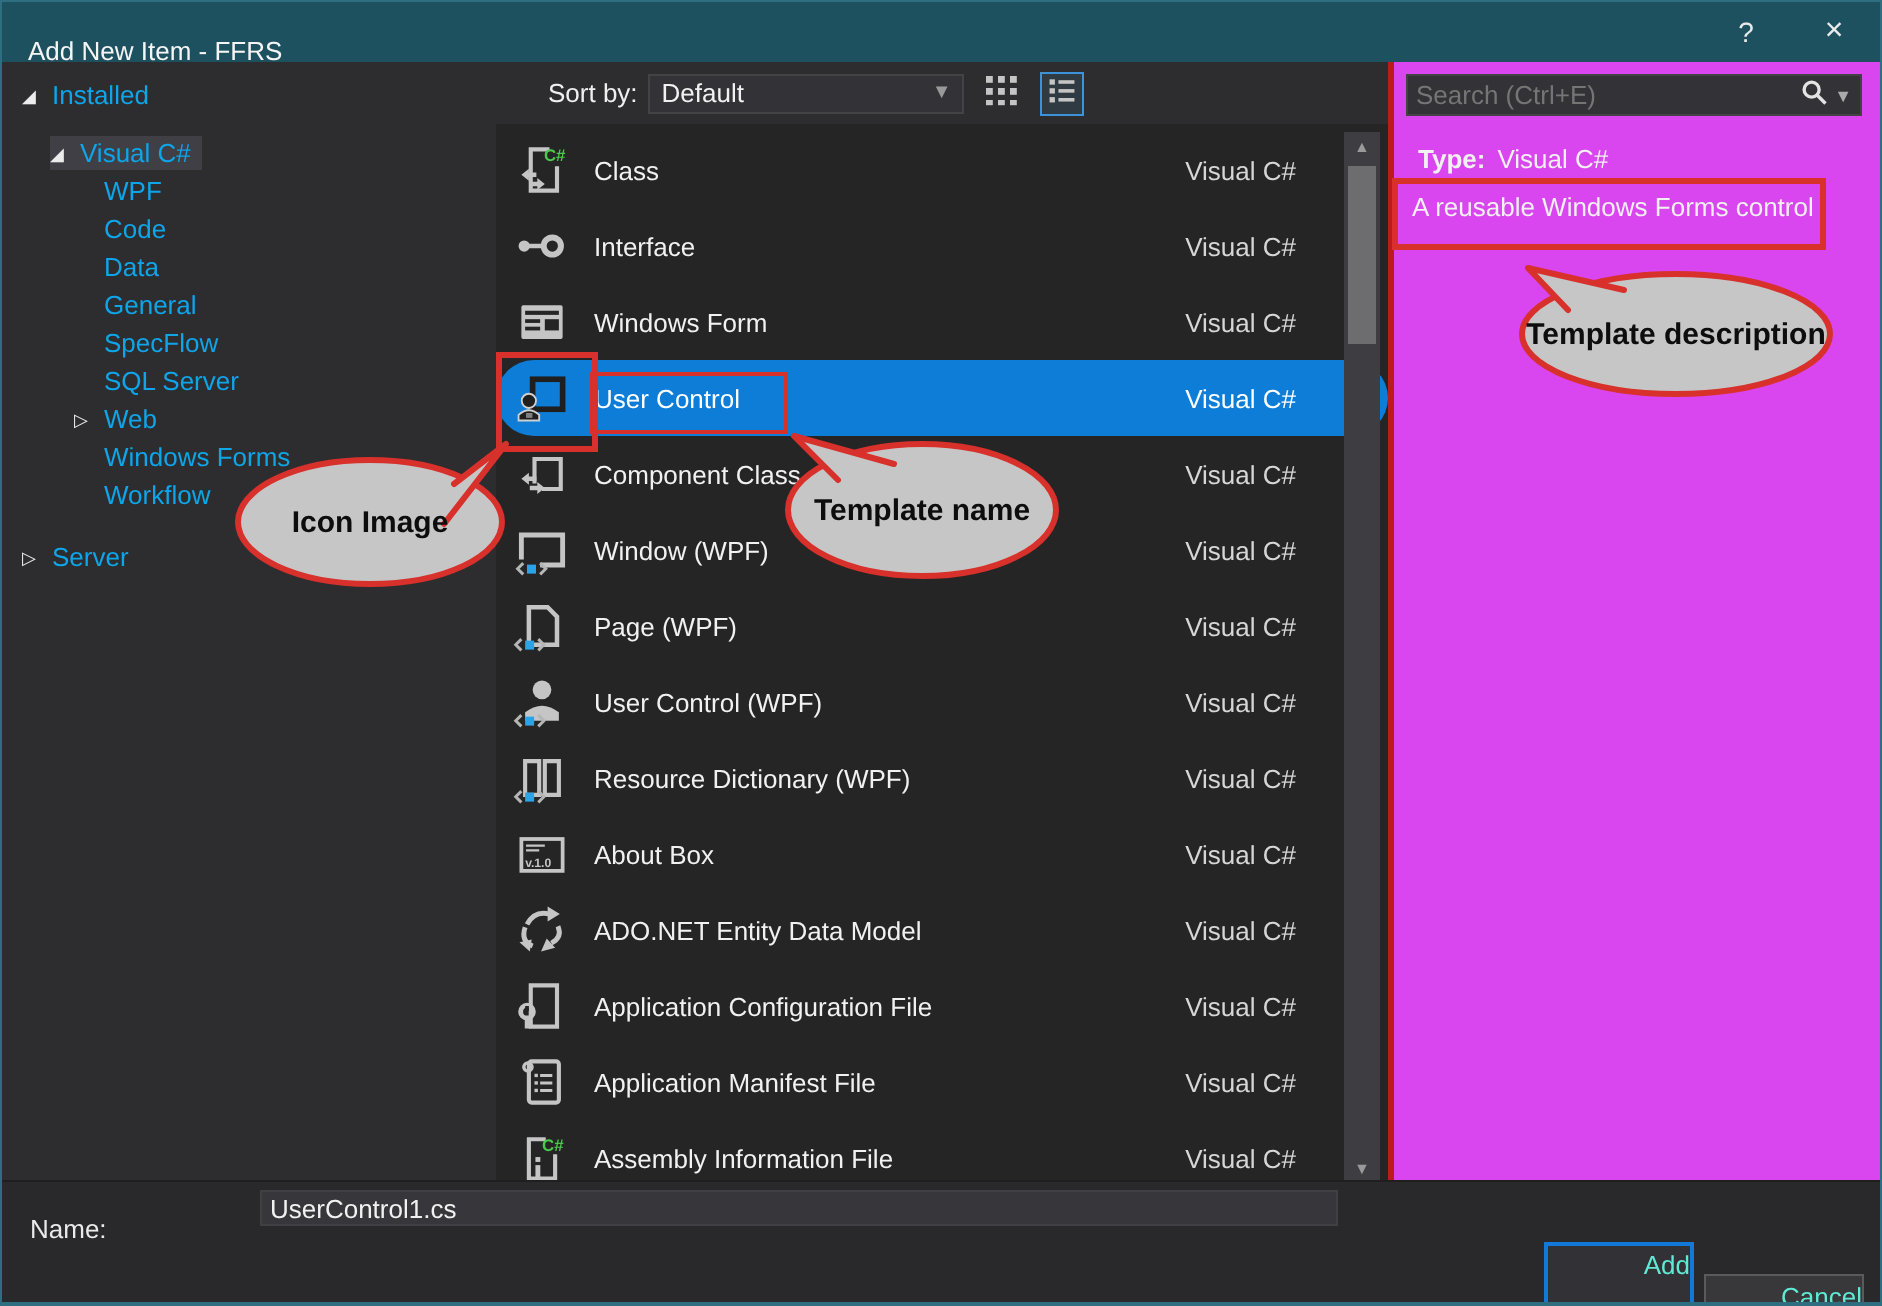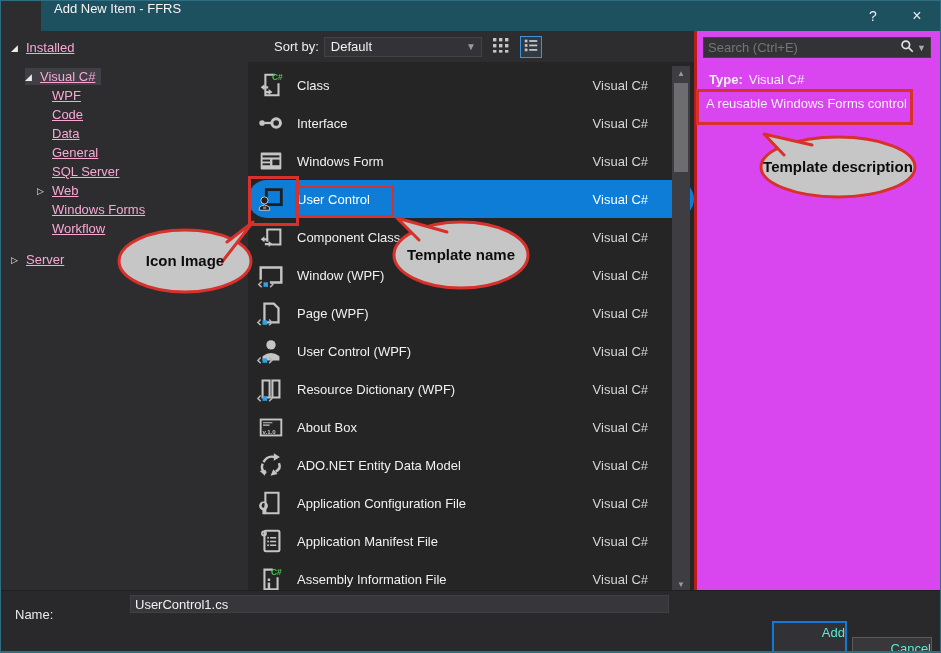--- a/index.html
+++ b/index.html
@@ -1,42 +1,42 @@
 <!DOCTYPE html>
 <html style="--titlebar: #1d515f; --sel: #0d7dd8; --red: #d8302b; --callout: #c6c6c6; --csg: #4ac94a;"><head>
 <meta charset="utf-8">
 <style>
   html,body{margin:0;padding:0;background:#1b1b1c;font-family:"Liberation Sans",sans-serif;}
   .dialog{position:relative;width:941px;height:653px;background:#2d2d30;
     border:1px solid #2e6e80;border-bottom-width:2px;box-sizing:border-box;overflow:hidden;
     font-size:13px;color:#f1f1f1;}
   
   .titlebar{position:absolute;left:0;top:0;right:0;height:48px;background:var(--titlebar,#1d515f);
-    display:flex;align-items:flex-start;margin-left:40px;}
+    display:flex;align-items:center;}
   .title{padding-left:13px;color:#f5f5f5;}
   .tb-btn{position:absolute;top:0;height:30px;width:34px;text-align:center;line-height:30px;
     color:#eaeaea;cursor:default;}
   .tb-help{right:50px;font-size:14px;}
   .tb-close{right:6px;font-size:16px;}
   
   .body{position:absolute;left:0;top:30px;width:939px;height:562px;display:flex;}
   .left-panel{width:247px;background:#2d2d30;position:relative;overflow:hidden;}
   .center-panel{width:446px;background:#252526;position:relative;}
   .right-panel{flex:1;background:#d946ef;border-left:3px solid #b91c1c;position:relative;}
   
   .tree{padding-top:7px;}
   .tree-row{height:19px;display:flex;align-items:center;white-space:nowrap;}
   .tree-row.lvl0{padding-left:10px;}
   .tree-row.lvl1{padding-left:24px;margin-top:10px;}
   .tree-row.lvl2{padding-left:36px;}
   .tree-row.gap{margin-top:12px;}
   .expander{width:15px;font-size:9px;color:#ececec;flex:0 0 auto;}
   .tsel{display:inline-flex;align-items:center;padding:1px 6px 1px 0;}
   .tsel.on{background:#3f3f45;}
-  .tlabel{color:#f9a8d4;text-decoration:underline;}
+  .tlabel{color:#0ea5e9;}
   
   .sort-bar{height:31px;background:#2d2d30;display:flex;align-items:center;padding-left:7px;}
   .sort-label{margin-right:5px;color:#efefef;margin-left:19px;}
   .dropdown{width:158px;height:20px;background:#333337;border:1px solid #434346;display:flex;
     align-items:center;padding-left:6px;box-sizing:border-box;position:relative;}
   .dd-caret{position:absolute;right:5px;color:#999;font-size:10px;}
   .view-btn{margin-left:8px;width:22px;height:22px;display:flex;align-items:center;justify-content:center;}
   .view-btn.active{border:1px solid #3c93da;background:#2f3a42;box-sizing:border-box;}
   
   .list{position:absolute;left:0;right:0;top:31px;bottom:0;overflow:hidden;padding-top:4px;}
@@ -128,20 +128,26 @@
           <div class="tree-row lvl2">
             <span class="tsel">
               <span class="expander"></span>
               <span class="tlabel">Data</span>
             </span>
           </div>
           <div class="tree-row lvl2">
             <span class="tsel">
               <span class="expander"></span>
               <span class="tlabel">General</span>
+            </span>
+          </div>
+          <div class="tree-row lvl2">
+            <span class="tsel">
+              <span class="expander"></span>
+              <span class="tlabel">SpecFlow</span>
             </span>
           </div>
           <div class="tree-row lvl2">
             <span class="tsel">
               <span class="expander"></span>
               <span class="tlabel">SQL Server</span>
             </span>
           </div>
           <div class="tree-row lvl2">
             <span class="tsel">

